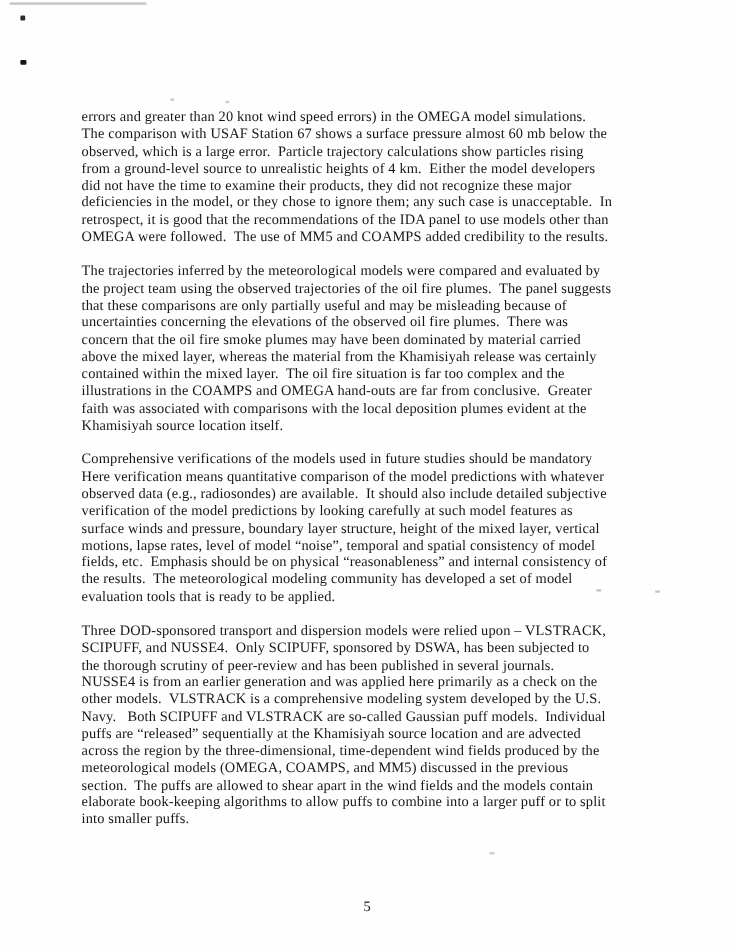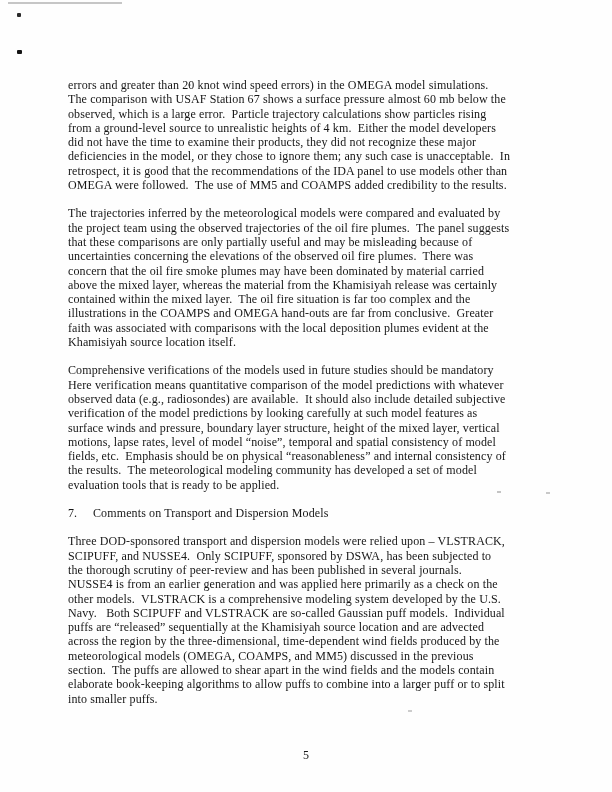--- a/index.html
+++ b/index.html
@@ -12,21 +12,21 @@
     width: 612px;
     height: 792px;
     background: #fefefe;
     overflow: hidden;
     font-family: "Liberation Serif", serif;
     color: #161616;
   }
   .text-block {
     position: absolute;
     left: 68px;
-    top: 78px;
+    top: 90px;
     width: 500px;
   }
   .para {
     margin: 0 0 14px 0;
     font-size: 12px;
     line-height: 14.3px;
     letter-spacing: 0.12px;
     white-space: pre;
   }
   .heading {
@@ -84,21 +84,20 @@
   <div class="artifact scan-speck-e"></div>
 
   <div class="text-block">
 
     <p class="para">errors and greater than 20 knot wind speed errors) in the OMEGA model simulations.<br>The comparison with USAF Station 67 shows a surface pressure almost 60 mb below the<br>observed, which is a large error.  Particle trajectory calculations show particles rising<br>from a ground-level source to unrealistic heights of 4 km.  Either the model developers<br>did not have the time to examine their products, they did not recognize these major<br>deficiencies in the model, or they chose to ignore them; any such case is unacceptable.  In<br>retrospect, it is good that the recommendations of the IDA panel to use models other than<br>OMEGA were followed.  The use of MM5 and COAMPS added credibility to the results.</p>
 
     <p class="para">The trajectories inferred by the meteorological models were compared and evaluated by<br>the project team using the observed trajectories of the oil fire plumes.  The panel suggests<br>that these comparisons are only partially useful and may be misleading because of<br>uncertainties concerning the elevations of the observed oil fire plumes.  There was<br>concern that the oil fire smoke plumes may have been dominated by material carried<br>above the mixed layer, whereas the material from the Khamisiyah release was certainly<br>contained within the mixed layer.  The oil fire situation is far too complex and the<br>illustrations in the COAMPS and OMEGA hand-outs are far from conclusive.  Greater<br>faith was associated with comparisons with the local deposition plumes evident at the<br>Khamisiyah source location itself.</p>
 
     <p class="para">Comprehensive verifications of the models used in future studies should be mandatory<br>Here verification means quantitative comparison of the model predictions with whatever<br>observed data (e.g., radiosondes) are available.  It should also include detailed subjective<br>verification of the model predictions by looking carefully at such model features as<br>surface winds and pressure, boundary layer structure, height of the mixed layer, vertical<br>motions, lapse rates, level of model “noise”, temporal and spatial consistency of model<br>fields, etc.  Emphasis should be on physical “reasonableness” and internal consistency of<br>the results.  The meteorological modeling community has developed a set of model<br>evaluation tools that is ready to be applied.</p>
 
-    <h2 class="heading"><span class="h-num">7.</span><span class="h-title">Comments on Transport and Dispersion Models</span></h2>
 
     <p class="para">Three DOD-sponsored transport and dispersion models were relied upon – VLSTRACK,<br>SCIPUFF, and NUSSE4.  Only SCIPUFF, sponsored by DSWA, has been subjected to<br>the thorough scrutiny of peer-review and has been published in several journals.<br>NUSSE4 is from an earlier generation and was applied here primarily as a check on the<br>other models.  VLSTRACK is a comprehensive modeling system developed by the U.S.<br>Navy.   Both SCIPUFF and VLSTRACK are so-called Gaussian puff models.  Individual<br>puffs are “released” sequentially at the Khamisiyah source location and are advected<br>across the region by the three-dimensional, time-dependent wind fields produced by the<br>meteorological models (OMEGA, COAMPS, and MM5) discussed in the previous<br>section.  The puffs are allowed to shear apart in the wind fields and the models contain<br>elaborate book-keeping algorithms to allow puffs to combine into a larger puff or to split<br>into smaller puffs.</p>
 
   </div>
 
   <div class="page-number">5</div>
 
 </div>
 
 </body></html>

